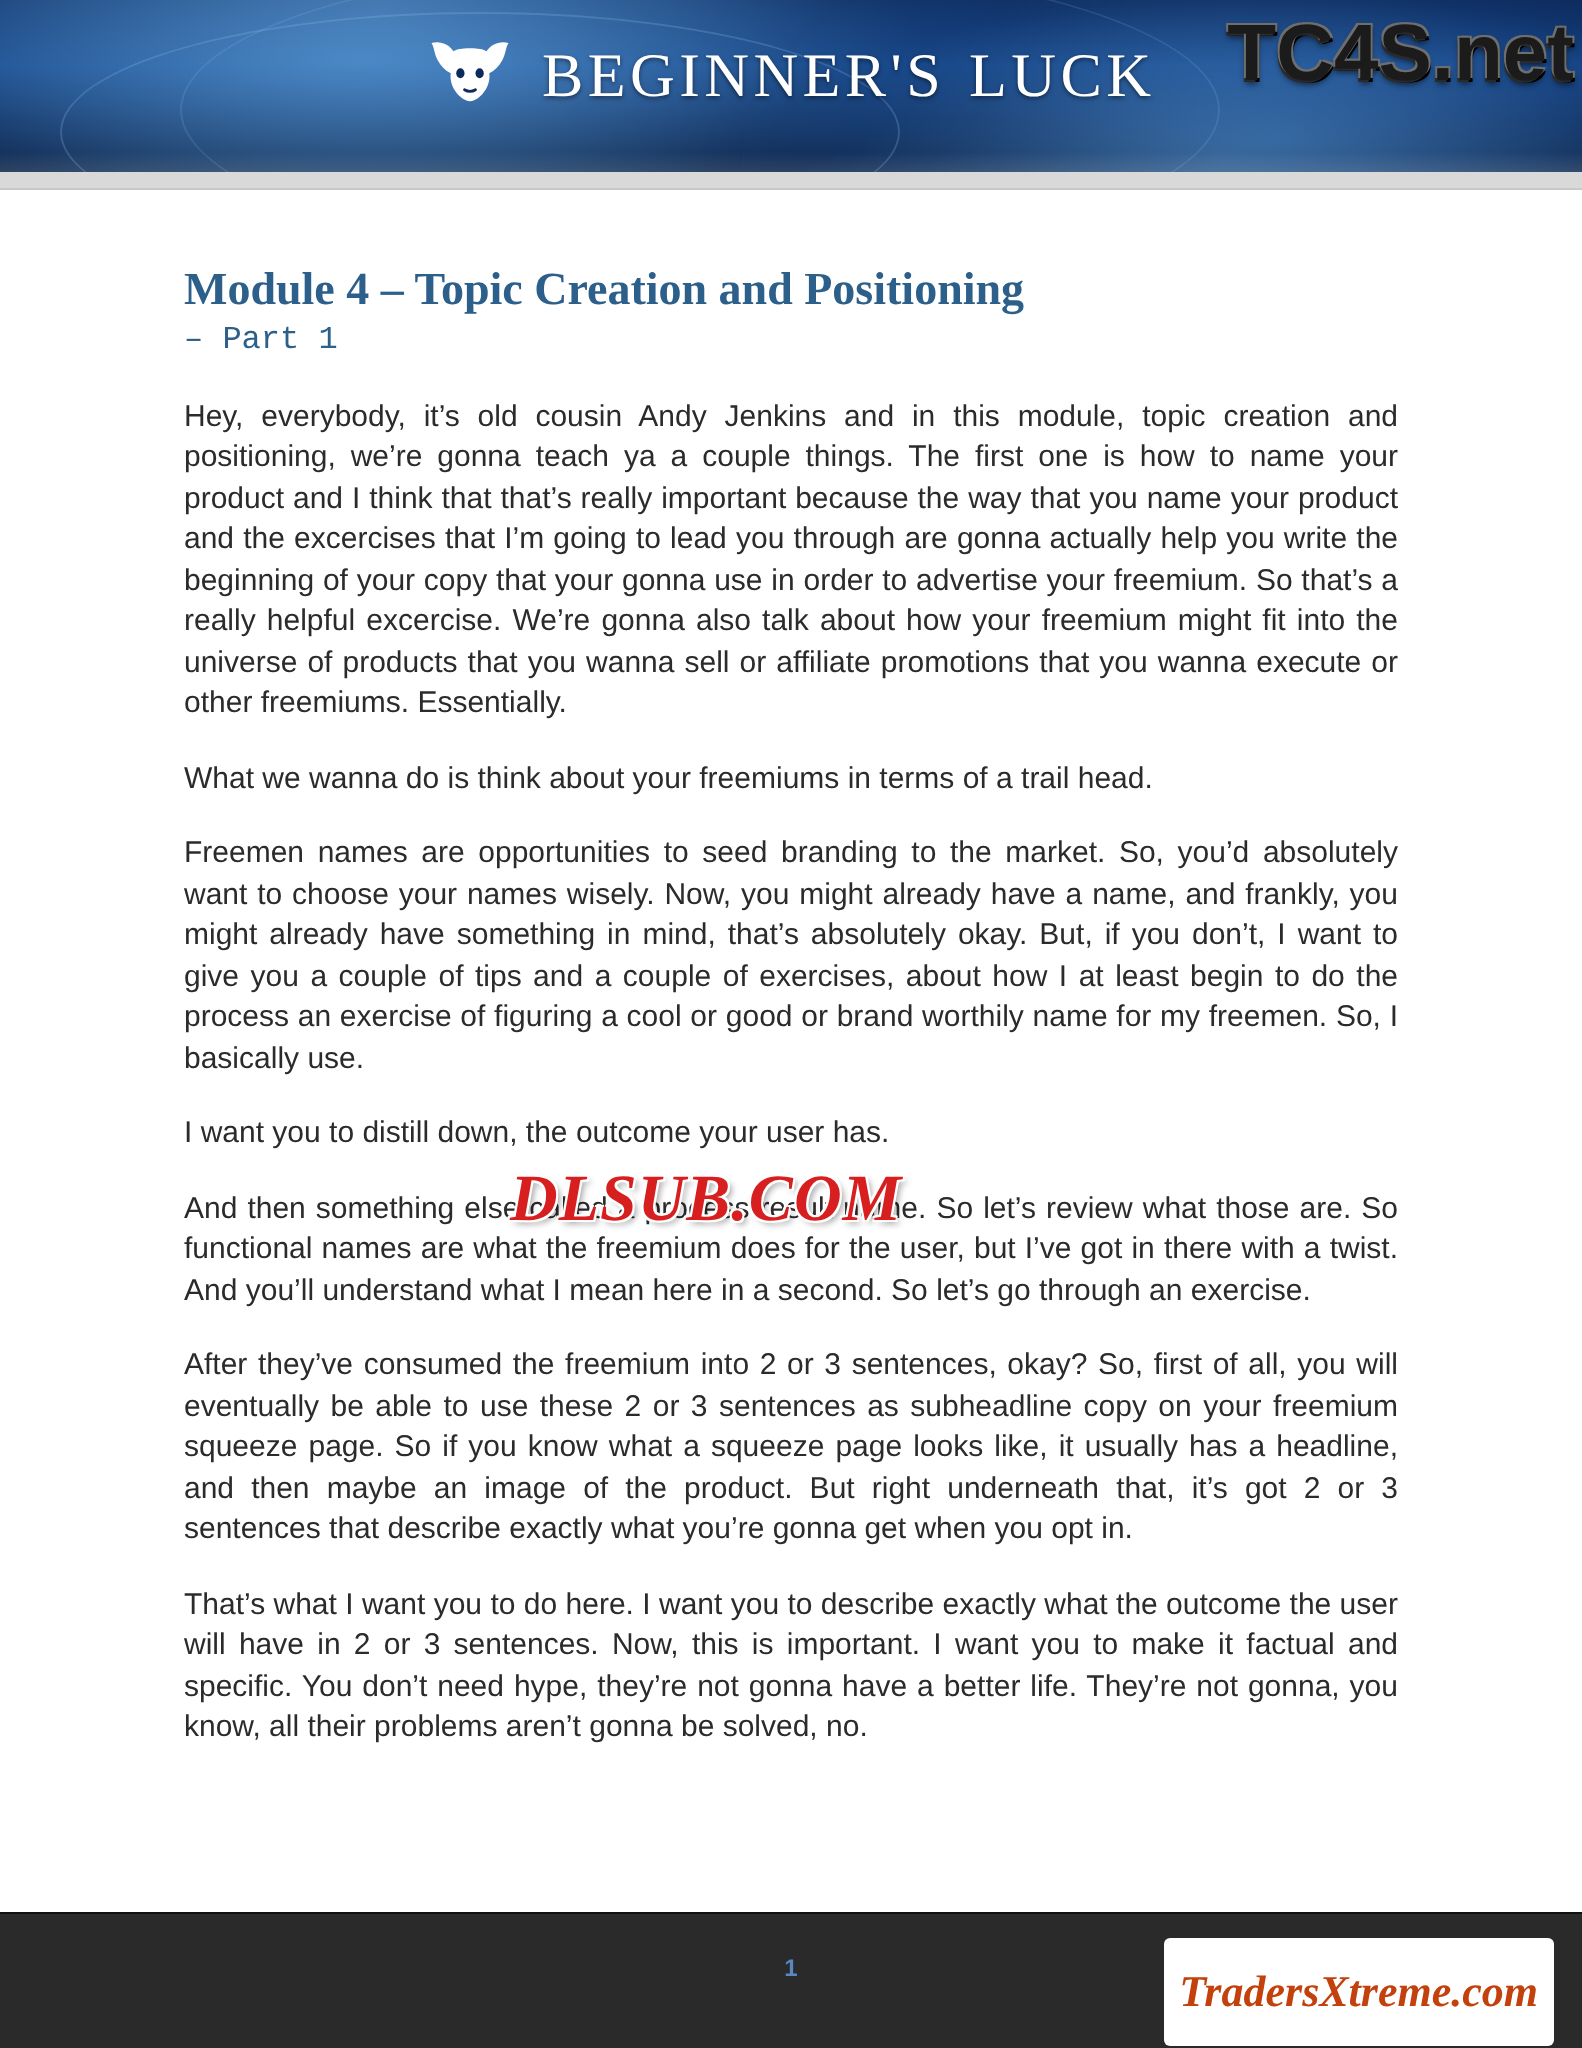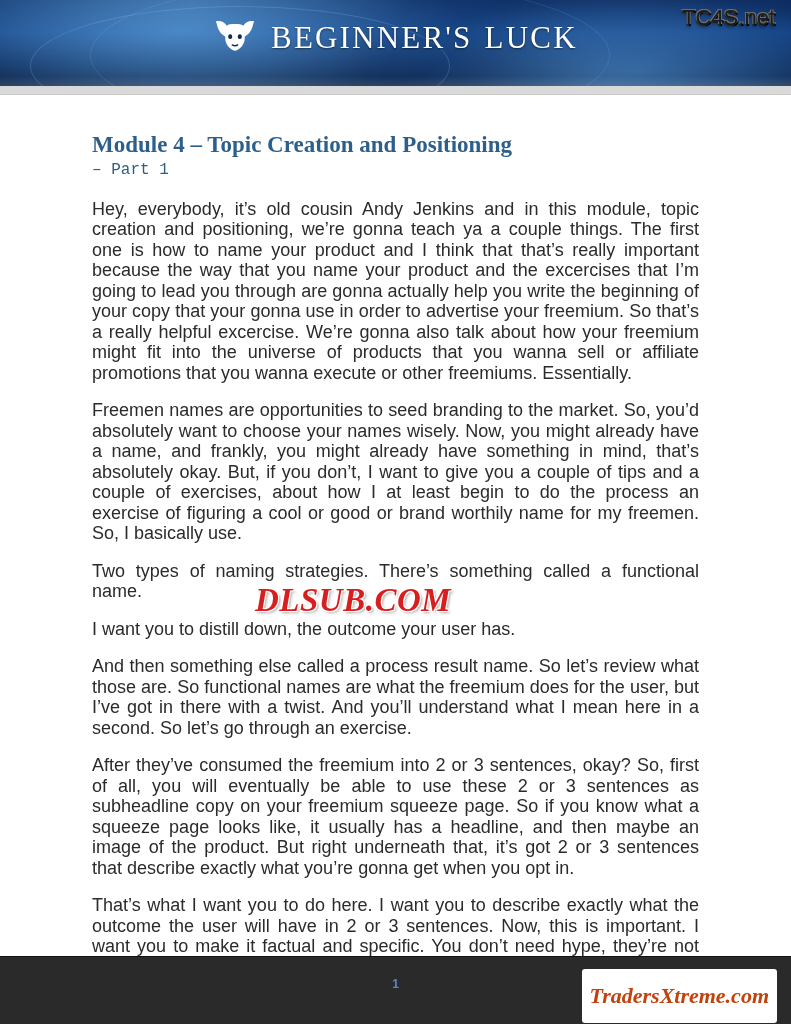--- a/index.html
+++ b/index.html
@@ -68,24 +68,24 @@
     font-size: 31px;
     letter-spacing: 2.2px;
     font-weight: 400;
     text-shadow: 0 1px 2px rgba(0,0,0,0.5);
     white-space: nowrap;
   }
   .brand-text .lk { margin-left: 12px; }
 
   .tc4s {
     position: absolute;
-    right: 16px; top: 5px;
-    font-family: "Liberation Sans", sans-serif;
-    font-weight: normal;
-    font-size: 22px;
+    right: 4px; top: 5px;
+    font-family: "Liberation Sans", sans-serif;
+    font-weight: bold;
+    font-size: 40px;
     color: #1b1b1b;
     letter-spacing: 0px;
     text-shadow:
       -1px -1px 0 #6e6e6e,
        1px -1px 0 #6e6e6e,
       -1px  1px 0 #2a2a2a,
        1px  1px 0 #000,
        0 2px 3px rgba(0,0,0,0.6);
     white-space: nowrap;
   }
@@ -124,21 +124,21 @@
   .doc-subtitle {
     font-family: Liberation Mono, monospace;
     font-size: 16px;
     color: #2d5f8b;
     font-weight: normal;
     margin: 1px 0 20px 0;
   }
 
   .para {
     font-family: "Liberation Sans", sans-serif;
-    font-size: 18px;
+    font-size: 15px;
     line-height: 20.5px;
     color: #2b2b2b;
     text-align: justify;
     margin: 0 0 17px 0;
   }
 
   
   .watermark {
     position: absolute;
     left: 255px;
@@ -220,22 +220,22 @@
   <div class="tc4s">TC4S.net</div>
   <div class="banner-bottom-fade"></div>
 </div>
 <div class="grey-strip"></div>
 
 <div class="page">
   <h1 class="doc-title">Module 4 – Topic Creation and Positioning</h1>
   <div class="doc-subtitle">– Part 1</div>
 
   <p class="para">Hey, everybody, it’s old cousin Andy Jenkins and in this module, topic creation and positioning, we’re gonna teach ya a couple things. The first one is how to name your product and I think that that’s really important because the way that you name your product and the excercises that I’m going to lead you through are gonna actually help you write the beginning of your copy that your gonna use in order to advertise your freemium. So that’s a really helpful excercise. We’re gonna also talk about how your freemium might fit into the universe of products that you wanna sell or affiliate promotions that you wanna execute or other freemiums. Essentially.</p>
+  <p class="para">What we wanna do is think about your freemiums in terms of a trail head.</p>
   <p class="para">Freemen names are opportunities to seed branding to the market. So, you’d absolutely want to choose your names wisely. Now, you might already have a name, and frankly, you might already have something in mind, that’s absolutely okay. But, if you don’t, I want to give you a couple of tips and a couple of exercises, about how I at least begin to do the process an exercise of figuring a cool or good or brand worthily name for my freemen. So, I basically use.</p>
-  <p class="para">Two types of naming strategies. There’s something called a functional name.</p>
   <p class="para">I want you to distill down, the outcome your user has.</p>
   <p class="para">And then something else called a process result name. So let’s review what those are. So functional names are what the freemium does for the user, but I’ve got in there with a twist. And you’ll understand what I mean here in a second. So let’s go through an exercise.</p>
   <p class="para">After they’ve consumed the freemium into 2 or 3 sentences, okay? So, first of all, you will eventually be able to use these 2 or 3 sentences as subheadline copy on your freemium squeeze page. So if you know what a squeeze page looks like, it usually has a headline, and then maybe an image of the product. But right underneath that, it’s got 2 or 3 sentences that describe exactly what you’re gonna get when you opt in.</p>
   <p class="para">That’s what I want you to do here. I want you to describe exactly what the outcome the user will have in 2 or 3 sentences. Now, this is important. I want you to make it factual and specific. You don’t need hype, they’re not gonna have a better life. They’re not gonna, you know, all their problems aren’t gonna be solved, no.</p>
 
   <div class="watermark">DLSUB.COM</div>
 </div>
 
 <div class="footer">
   <div class="page-number">1</div>

